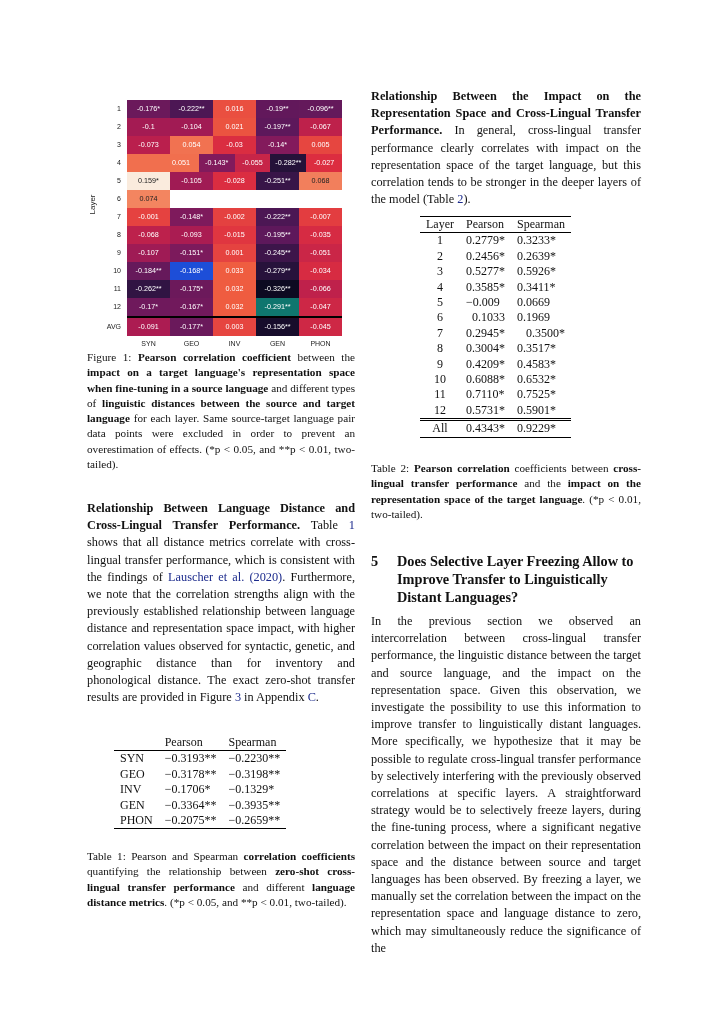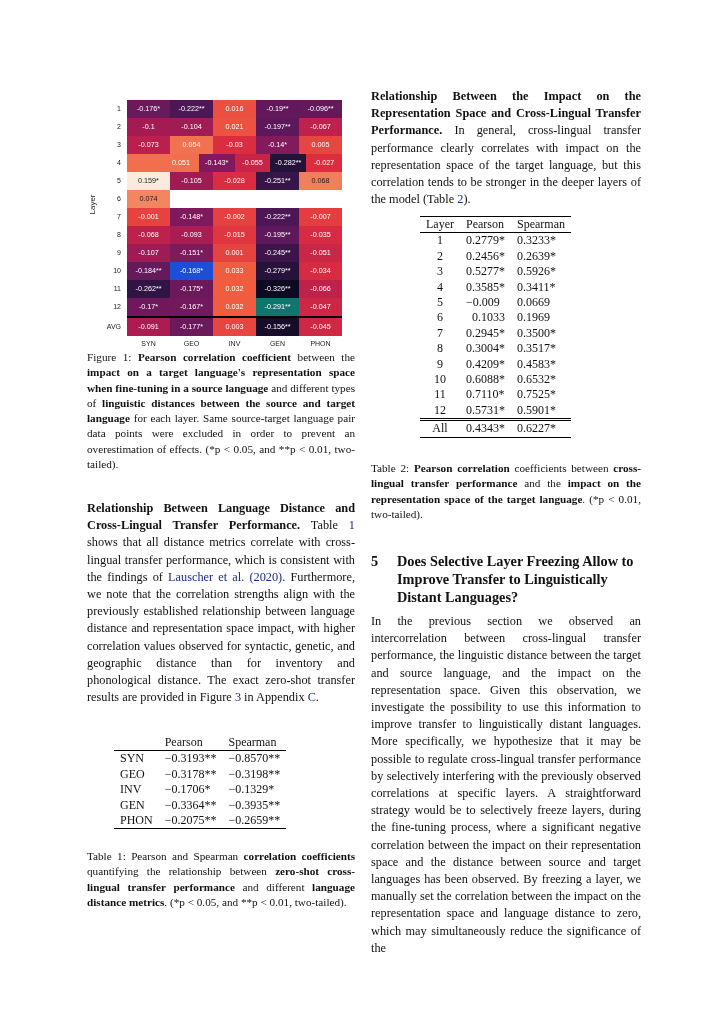--- a/index.html
+++ b/index.html
@@ -166,21 +166,21 @@
         <tr style="border-bottom:1px solid #000;" id="t1head">
           <td style="text-align: left;"></td>
           <td style="text-align: left;">Pearson</td>
           <td style="text-align: left;">Spearman</td>
         </tr>
       </thead>
     <tbody id="t1body">
         <tr>
           <td style="text-align: left;">SYN</td>
           <td style="text-align: left;">−0.3193**</td>
-          <td style="text-align: left;">−0.8570**</td>
+          <td style="text-align: left;">−0.2230**</td>
         </tr>
         <tr>
           <td style="text-align: left;">GEO</td>
           <td style="text-align: left;">−0.3178**</td>
           <td style="text-align: left;">−0.3198**</td>
         </tr>
         <tr>
           <td style="text-align: left;">INV</td>
           <td style="text-align: left;">−0.1706*</td>
           <td style="text-align: left;">−0.1329*</td>
@@ -243,21 +243,21 @@
           <td style="text-align: left;">0.0669</td>
         </tr>
         <tr>
           <td style="text-align: center;">6</td>
           <td style="text-align: right;">0.1033</td>
           <td style="text-align: left; margin-top: 44px;">0.1969</td>
         </tr>
         <tr>
           <td style="text-align: center;">7</td>
           <td style="text-align: left;">0.2945*</td>
-          <td style="text-align: left;">0.3500*</td>
+          <td style="text-align: right;">0.3500*</td>
         </tr>
         <tr>
           <td style="text-align: center;">8</td>
           <td style="text-align: left;">0.3004*</td>
           <td style="text-align: left;">0.3517*</td>
         </tr>
         <tr>
           <td style="text-align: center;">9</td>
           <td style="text-align: left;">0.4209*</td>
           <td style="text-align: left;">0.4583*</td>
@@ -275,21 +275,21 @@
         <tr>
           <td style="text-align: center;">12</td>
           <td style="text-align: left;">0.5731*</td>
           <td style="text-align: left;">0.5901*</td>
         </tr>
       </tbody>
     <tfoot>
         <tr id="t2foot" style="border-top:3px double #000;">
           <td style="text-align: center;">All</td>
           <td style="text-align: left;">0.4343*</td>
-          <td style="text-align: left;">0.6227*</td>
+          <td style="text-align: left;">0.9229*</td>
         </tr>
       </tfoot>
   </table>
 </div>
 
 <div class="col right cap" style="top:461px;">
   <span>Table 2:</span>
   <b>Pearson correlation</b><span> coefficients between </span><b>cross-lingual transfer performance</b><span> and the </span><b>impact on the representation space of the target language</b><span>. (*p &lt; 0.01, two-tailed).</span>
 </div>
 

